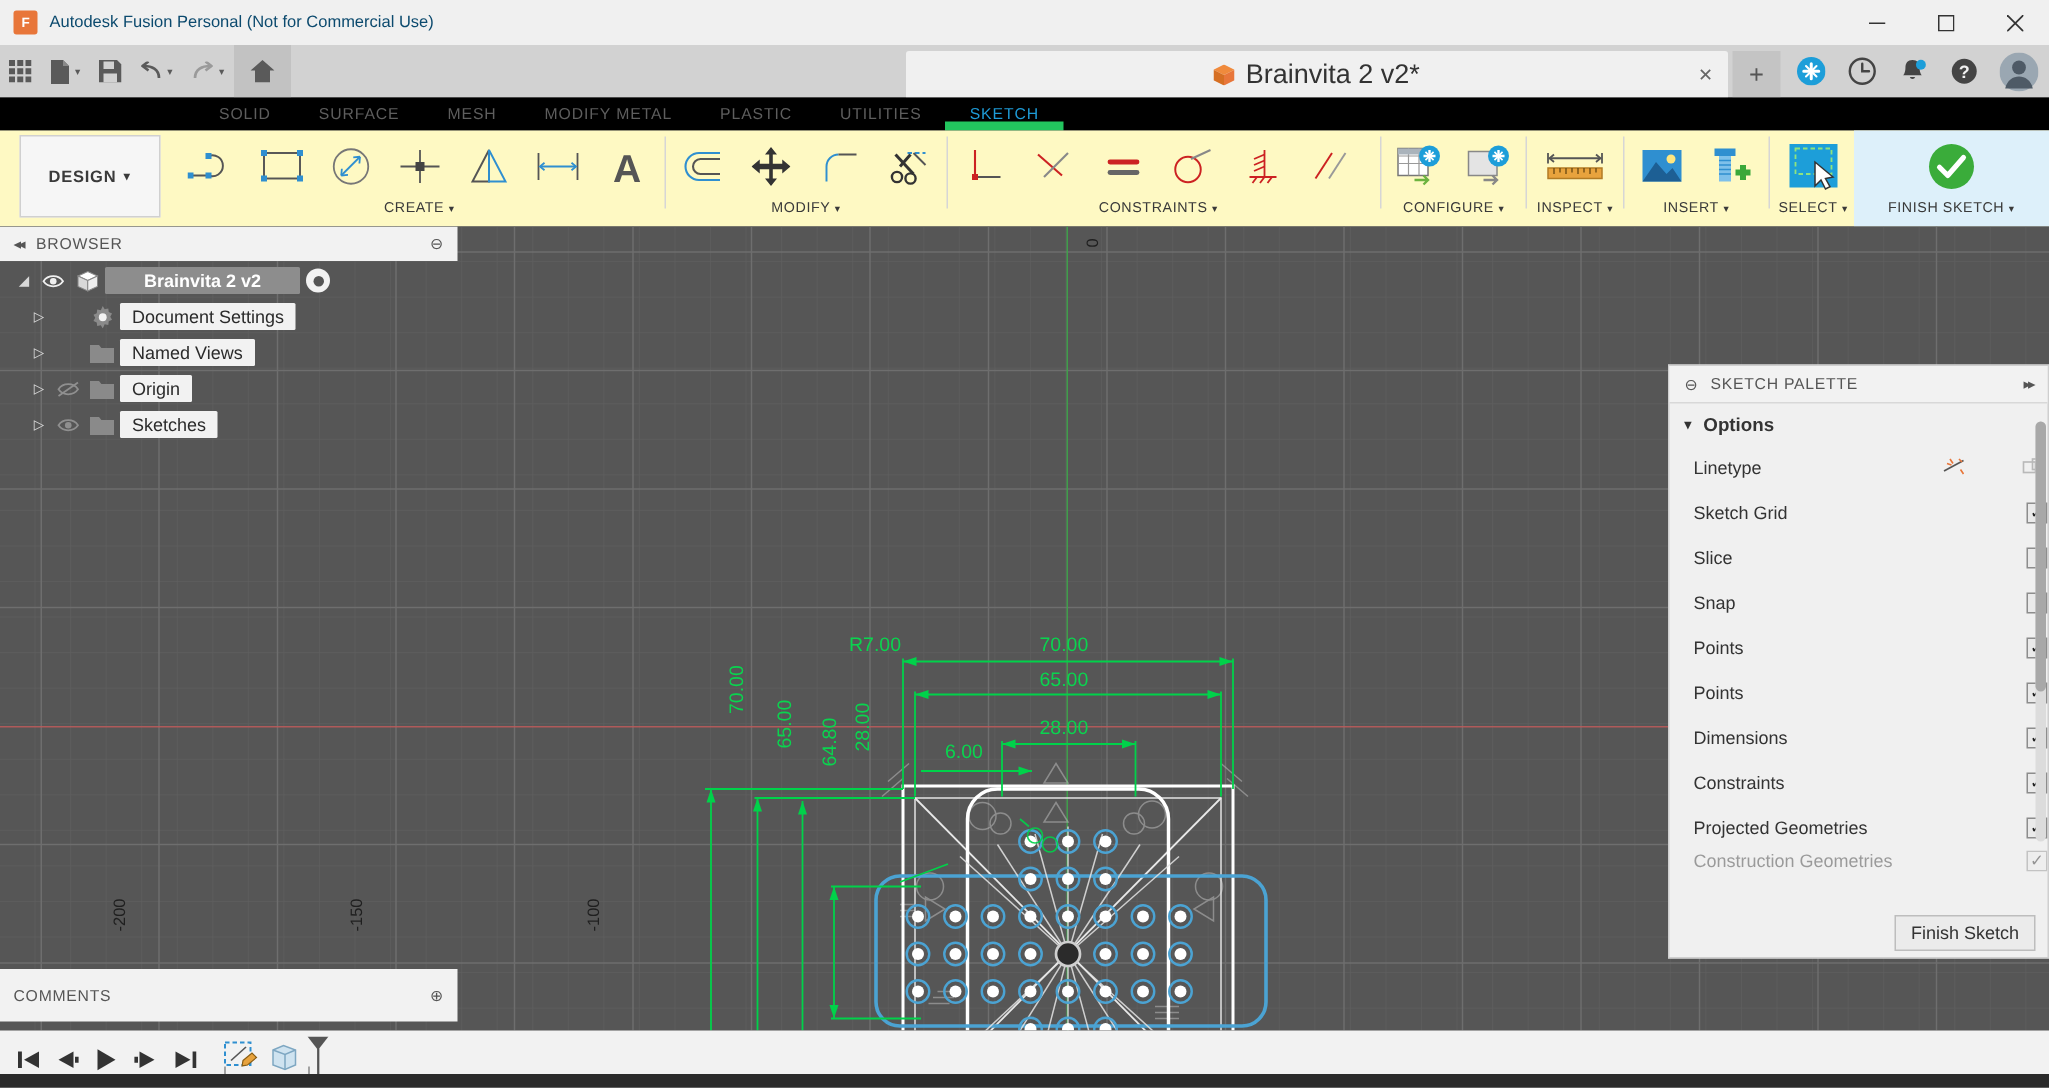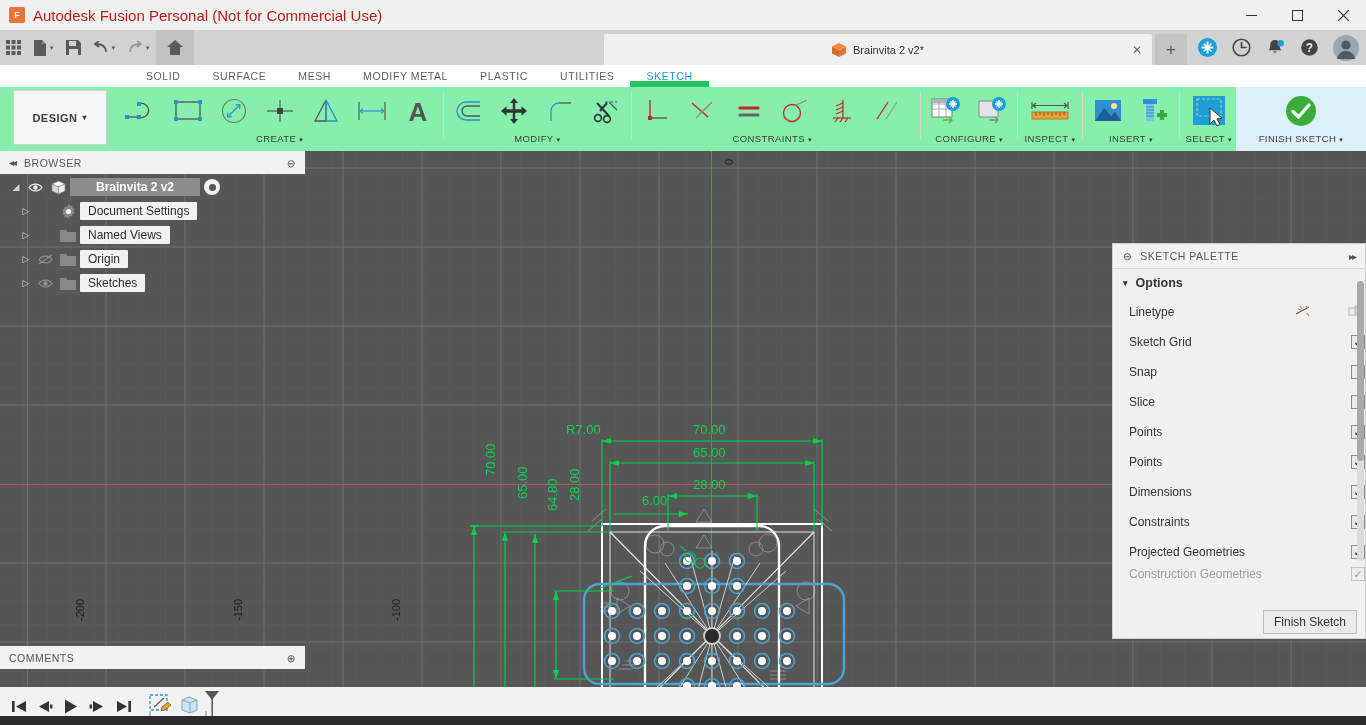--- a/index.html
+++ b/index.html
@@ -17,21 +17,21 @@
   .titlebar{
     position:absolute; top:0; left:0; width:1366px; height:30px;
     background:#f0f0f0; display:flex; align-items:center;
   }
   .titlebar .tb-icon{
     width:16px; height:16px; margin-left:9px; margin-right:8px;
     background:#e8763a; border-radius:2px; position:relative;
     display:flex; align-items:center; justify-content:center;
     color:#fff; font-size:9px; font-weight:bold; line-height:1;
   }
-  .titlebar .tb-title{ font-size:15px; color:#b91c1c; }
+  .titlebar .tb-title{ font-size:11px; color:#0c4a6e; }
   .win-btns{ position:absolute; right:0; top:0; height:30px; display:flex; }
   .win-btn{
     width:46px; height:30px; display:flex; align-items:center; justify-content:center;
     color:#333; font-size:13px;
   }
 
   
   .qatrow{
     position:absolute; top:30px; left:0; width:1366px; height:35px;
     background:#d2d2d2;
@@ -44,48 +44,48 @@
   .qat .qbtn svg{ display:block; }
   .qat .caret{ font-size:7px; margin-left:3px; color:#5a5a5a; }
   .qat .home{ background:#c2c2c2; padding:0 11px; }
 
   .doctab{
     position:absolute; left:604px; top:4px; width:548px; height:31px;
     background:#f0f0f0; display:flex; align-items:center; justify-content:center;
     border-radius:2px 2px 0 0;
   }
   .doctab .cube{ width:14px; height:14px; margin-right:7px; }
-  .doctab .dt-label{ font-size:11px; color:#333; }
+  .doctab .dt-label{ font-size:18px; color:#333; }
   .doctab .dt-close{
     position:absolute; right:10px; top:9px; font-size:12px; color:#666;
   }
   .tabplus{
     position:absolute; left:1155px; top:4px; width:32px; height:31px;
     display:flex; align-items:center; justify-content:center;
     background:#c4c4c4; font-size:17px; color:#555; font-weight:300;
   }
   .rightbtns{ position:absolute; right:0; top:0; height:35px; display:flex; align-items:center; }
   .rightbtns .rbtn{ width:34px; height:35px; display:flex; align-items:center; justify-content:center; }
 
   
   .ribbontabs{
     position:absolute; top:65px; left:0; width:1366px; height:22px;
-    background:#ffffff; display:flex; align-items:flex-end;
+    background:#000000; display:flex; align-items:flex-end;
   }
   .rtab{
     height:22px; line-height:22px; padding:0 16px; font-size:10.5px;
     letter-spacing:.6px; color:#5e5e5e;
   }
   .rtab:first-child{ margin-left:130px; }
   .rtab.active{ color:#1e9bd7; border-bottom:6px solid #22c55e; }
 
   
   .ribbon{
     position:absolute; top:87px; left:0; width:1366px; height:64px;
-    background:#86efac; display:flex; align-items:flex-start;
+    background:#fef9c3; display:flex; align-items:flex-start;
   }
   .designbox{
     margin:3px 0 0 13px; width:106px; height:55px;
     border:1px solid #d0d0d0; background:#f6f6f6;
     display:flex; align-items:center; justify-content:center;
     font-size:11px; font-weight:bold; letter-spacing:.5px; color:#3a3a3a;
   }
   .designbox .caret{ font-size:8px; margin-left:5px; }
   .grp{ position:relative; height:64px; display:flex; flex-direction:column; }
   .grp .row{ display:flex; align-items:center; height:46px; padding-top:2px; }
@@ -139,21 +139,21 @@
   .tnode.root .tlabel{ background:#8d8d8d; color:#fff; font-weight:bold; padding:2px 26px; }
   .tnode.root{ padding-left:8px; }
   .tnode .radio{
     width:16px; height:16px; border-radius:50%; background:#f2f2f2;
     display:flex; align-items:center; justify-content:center; margin-left:4px;
   }
   .tnode .radio i{ width:7px; height:7px; border-radius:50%; background:#555; display:block; }
 
   
   .comments{
-    position:absolute; left:0; top:495px; width:305px; height:23px;
+    position:absolute; left:0; top:495px; width:305px; height:35px;
     background:#f2f2f2; display:flex; align-items:center; padding:0 9px;
     font-size:10.5px; letter-spacing:.5px; color:#555;
   }
   .comments .plus{ margin-left:auto; }
 
   
   .palette{
     position:absolute; left:1112px; top:92px; width:254px; height:396px;
     background:#f0f0f0; border:1px solid #cfcfcf;
     display:flex; flex-direction:column;
@@ -857,21 +857,21 @@
 
       <g stroke="#00d24a" stroke-width="1.4" fill="none">
         <path d="M470 375 H478"></path>
           <path d="M470 595 H478"></path>
       </g>
     </svg>
 
     <div style="position:absolute;left:693px;top:271px;color:#0ad44f;font-size:13px;">70.00</div>
     <div style="position:absolute;left:693px;top:294px;color:#0ad44f;font-size:13px;">65.00</div>
     <div style="position:absolute;left:693px;top:326px;color:#0ad44f;font-size:13px;">28.00</div>
-    <div style="position:absolute;left:630px;top:342px;color:#0ad44f;font-size:13px;margin-left:12px;">6.00</div>
+    <div style="position:absolute;left:630px;top:342px;color:#0ad44f;font-size:13px;">6.00</div>
 
     <div style="position:absolute;left:483px;top:325px;color:#0ad44f;font-size:13px;transform:rotate(-90deg);transform-origin:left top;white-space:nowrap;">70.00</div>
     <div style="position:absolute;left:515px;top:348px;color:#0ad44f;font-size:13px;transform:rotate(-90deg);transform-origin:left top;white-space:nowrap;">65.00</div>
     <div style="position:absolute;left:545px;top:360px;color:#0ad44f;font-size:13px;transform:rotate(-90deg);transform-origin:left top;white-space:nowrap;">64.80</div>
     <div style="position:absolute;left:567px;top:350px;color:#0ad44f;font-size:13px;transform:rotate(-90deg);transform-origin:left top;white-space:nowrap;">28.00</div>
     <div style="position:absolute;left:566px;top:271px;color:#0ad44f;font-size:13px;">R7.00</div>
 
     <div class="browser">
       <div class="browser-hdr">
         <span class="collapse">◂◂</span>
@@ -1000,25 +1000,25 @@
               </svg>
           </span>
         </div>
 
 
         <div class="pal-row">
           <span class="pname">Sketch Grid</span>
           <span class="chk">✓</span>
         </div>
         <div class="pal-row">
+          <span class="pname">Slice</span>
+          <span class="chk"></span>
+        </div>
+        <div class="pal-row">
           <span class="pname">Snap</span>
-          <span class="chk"></span>
-        </div>
-        <div class="pal-row">
-          <span class="pname">Slice</span>
           <span class="chk"></span>
         </div>
         <div class="pal-row">
           <span class="pname">Points</span>
           <span class="chk">✓</span>
         </div>
         <div class="pal-row">
           <span class="pname">Points</span>
           <span class="chk">✓</span>
         </div>

